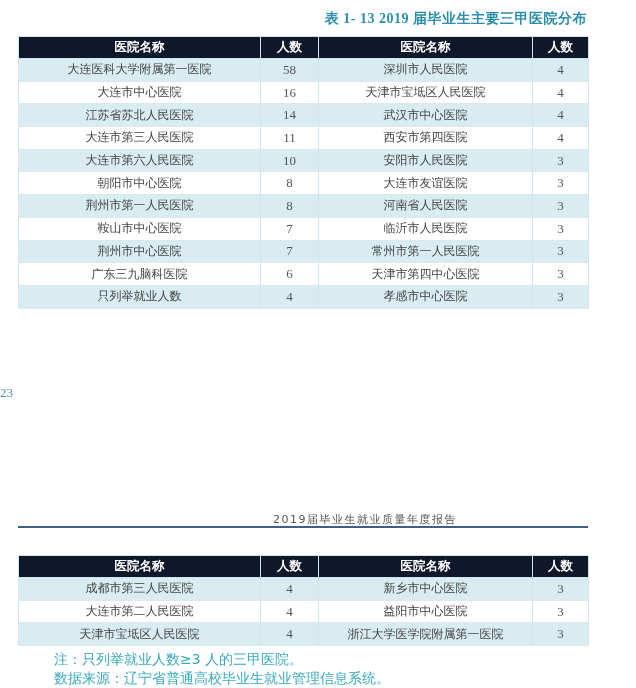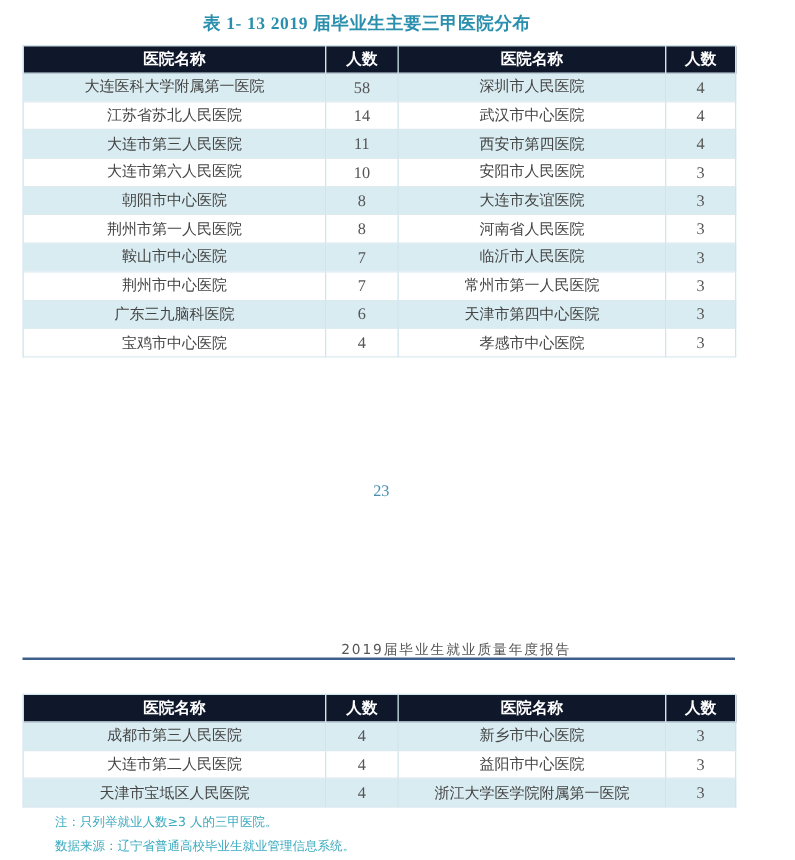--- a/index.html
+++ b/index.html
@@ -1,38 +1,38 @@
 <!DOCTYPE html>
 <html><head>
 <meta charset="utf-8">
 <style>
   html, body { margin: 0; padding: 0; background: #ffffff; }
   body { width: 636px; height: 688px; position: relative; overflow: hidden;
          font-family: "DejaVu Sans", sans-serif; color: #333; }
-  .title { position: absolute; top: 10px; left: 0; width: 587px; text-align: center;
+  .title { position: absolute; top: 10px; left: 0; width: 587px; text-align: right;
            font-family: "Liberation Serif", "DejaVu Serif", serif; font-weight: bold;
            font-size: 14px; color: #2a8fad; letter-spacing: 0.5px; }
   table { position: absolute; left: 18px; width: 570px; border-collapse: collapse;
           table-layout: fixed; font-size: 12px; }
   #t1 { top: 36px; }
   #t2 { top: 555px; }
   col.c1 { width: 242px; } col.c2 { width: 58px; } col.c3 { width: 214px; } col.c4 { width: 56px; }
   th { background: #0f172a; color: #ffffff; font-weight: bold; height: 21px; padding: 0;
        border: 1px solid #cfe4ec; font-size: 12.5px; }
   td { height: 21.7px; padding: 0; text-align: center; border-left: 1px solid #cfe4ec;
        border-right: 1px solid #cfe4ec; border-bottom: 1px solid #dbe9ef; color: #444; }
   td.num { font-family: "Liberation Serif", "DejaVu Serif", serif; font-size: 13px; color: #555; }
   tr:nth-child(odd) td { background: #d9ecf2; }
   tr:nth-child(even) td { background: #ffffff; }
-  .page-num { position: absolute; top: 385px; left: 0; width: 610px; text-align: center;
+  .page-num { position: absolute; top: 385px; left: 0; width: 610px; 
               font-family: "Liberation Serif", "DejaVu Serif", serif; font-size: 13px; color: #4a8fb0; }
   .report-header { position: absolute; top: 512px; left: 16px; width: 610px; text-align: center;
                    font-size: 11px; color: #555; letter-spacing: 1.5px; margin-left: 44px; }
   .divider { position: absolute; top: 526px; left: 18px; width: 570px; height: 2px; background: #3d5f8c; }
-  .note { position: absolute; left: 44px; font-size: 10px; color: #3aaabf; }
+  .note { position: absolute; left: 54px; font-size: 14px; color: #3aaabf; }
   #note1 { top: 651px; }
   #note2 { top: 670px; }
 </style>
 </head>
 <body>
 
 <div class="title">表 1- 13    2019 届毕业生主要三甲医院分布</div>
 
 <table id="t1">
   <colgroup>
@@ -47,20 +47,26 @@
       <th>人数</th>
       <th>医院名称</th>
       <th>人数</th>
     </tr>
   </thead>
   <tbody id="t1-body">
       <tr>
         <td>大连医科大学附属第一医院</td>
         <td class="num">58</td>
         <td>深圳市人民医院</td>
+        <td class="num">4</td>
+      </tr>
+      <tr>
+        <td>大连市中心医院</td>
+        <td class="num">16</td>
+        <td>天津市宝坻区人民医院</td>
         <td class="num">4</td>
       </tr>
       <tr>
         <td>江苏省苏北人民医院</td>
         <td class="num">14</td>
         <td>武汉市中心医院</td>
         <td class="num">4</td>
       </tr>
       <tr>
         <td>大连市第三人民医院</td>
@@ -98,21 +104,21 @@
         <td>常州市第一人民医院</td>
         <td class="num">3</td>
       </tr>
       <tr>
         <td>广东三九脑科医院</td>
         <td class="num">6</td>
         <td>天津市第四中心医院</td>
         <td class="num">3</td>
       </tr>
       <tr>
-        <td>宝鸡市中心医院</td>
+        <td>只列举就业人数</td>
         <td class="num">4</td>
         <td>孝感市中心医院</td>
         <td class="num">3</td>
       </tr>
     </tbody>
 </table>
 
 <div class="page-num">23</div>
 
 <div class="report-header">2019届毕业生就业质量年度报告</div>

